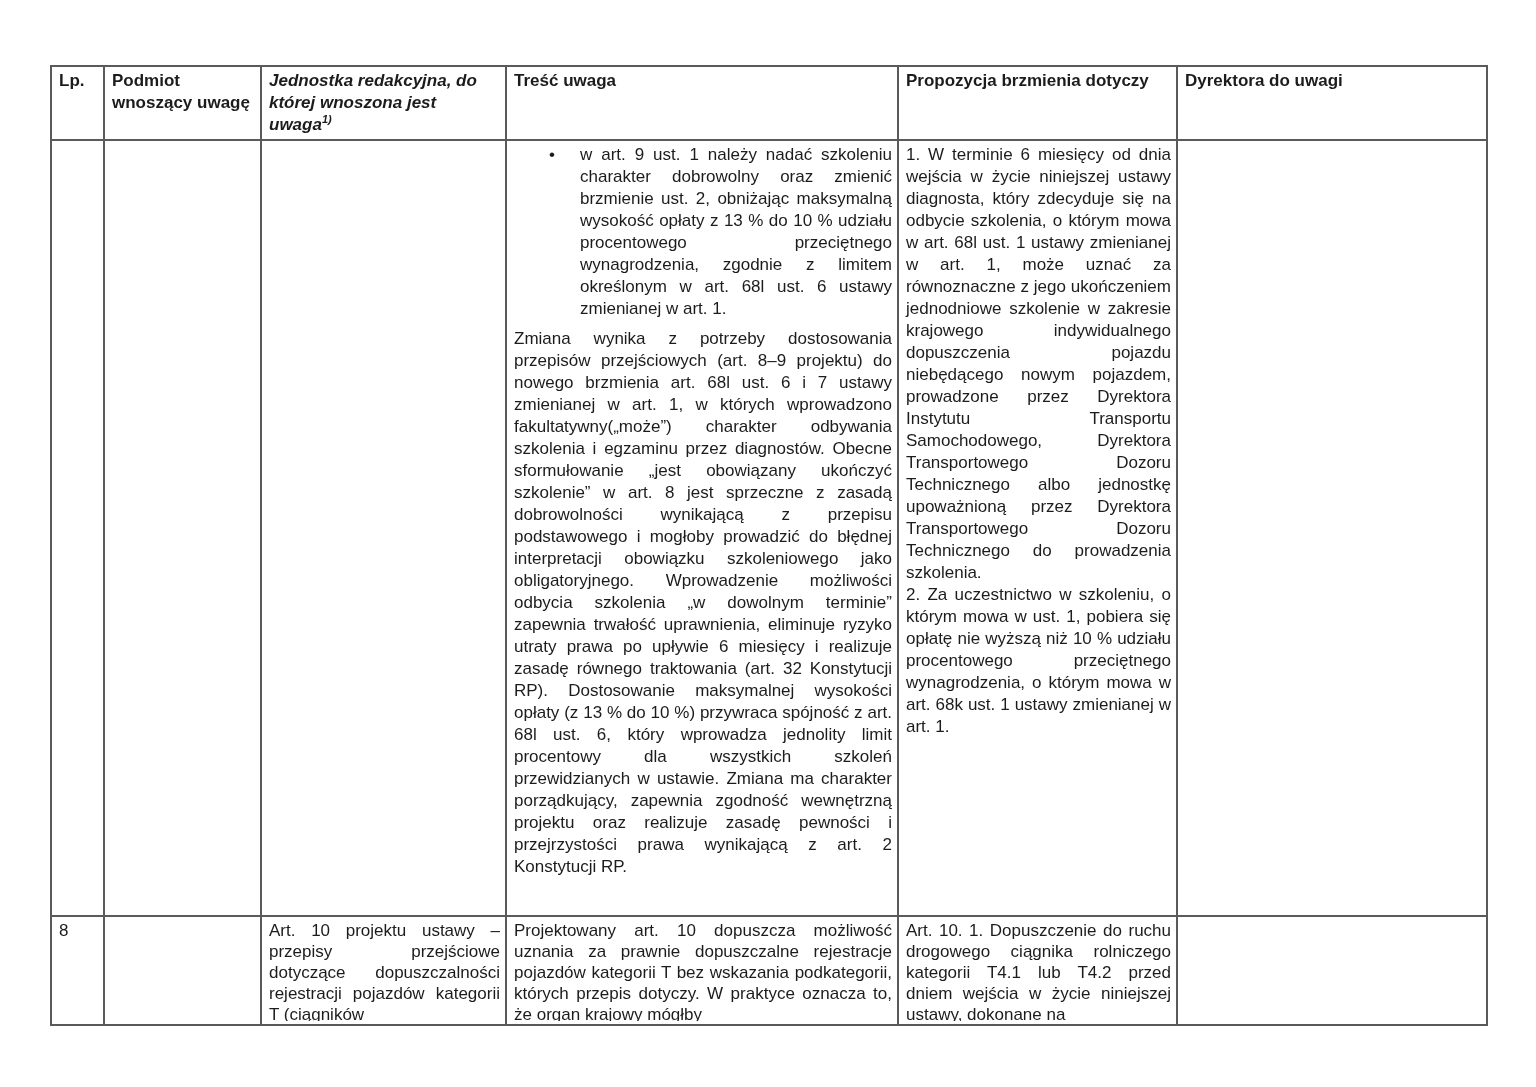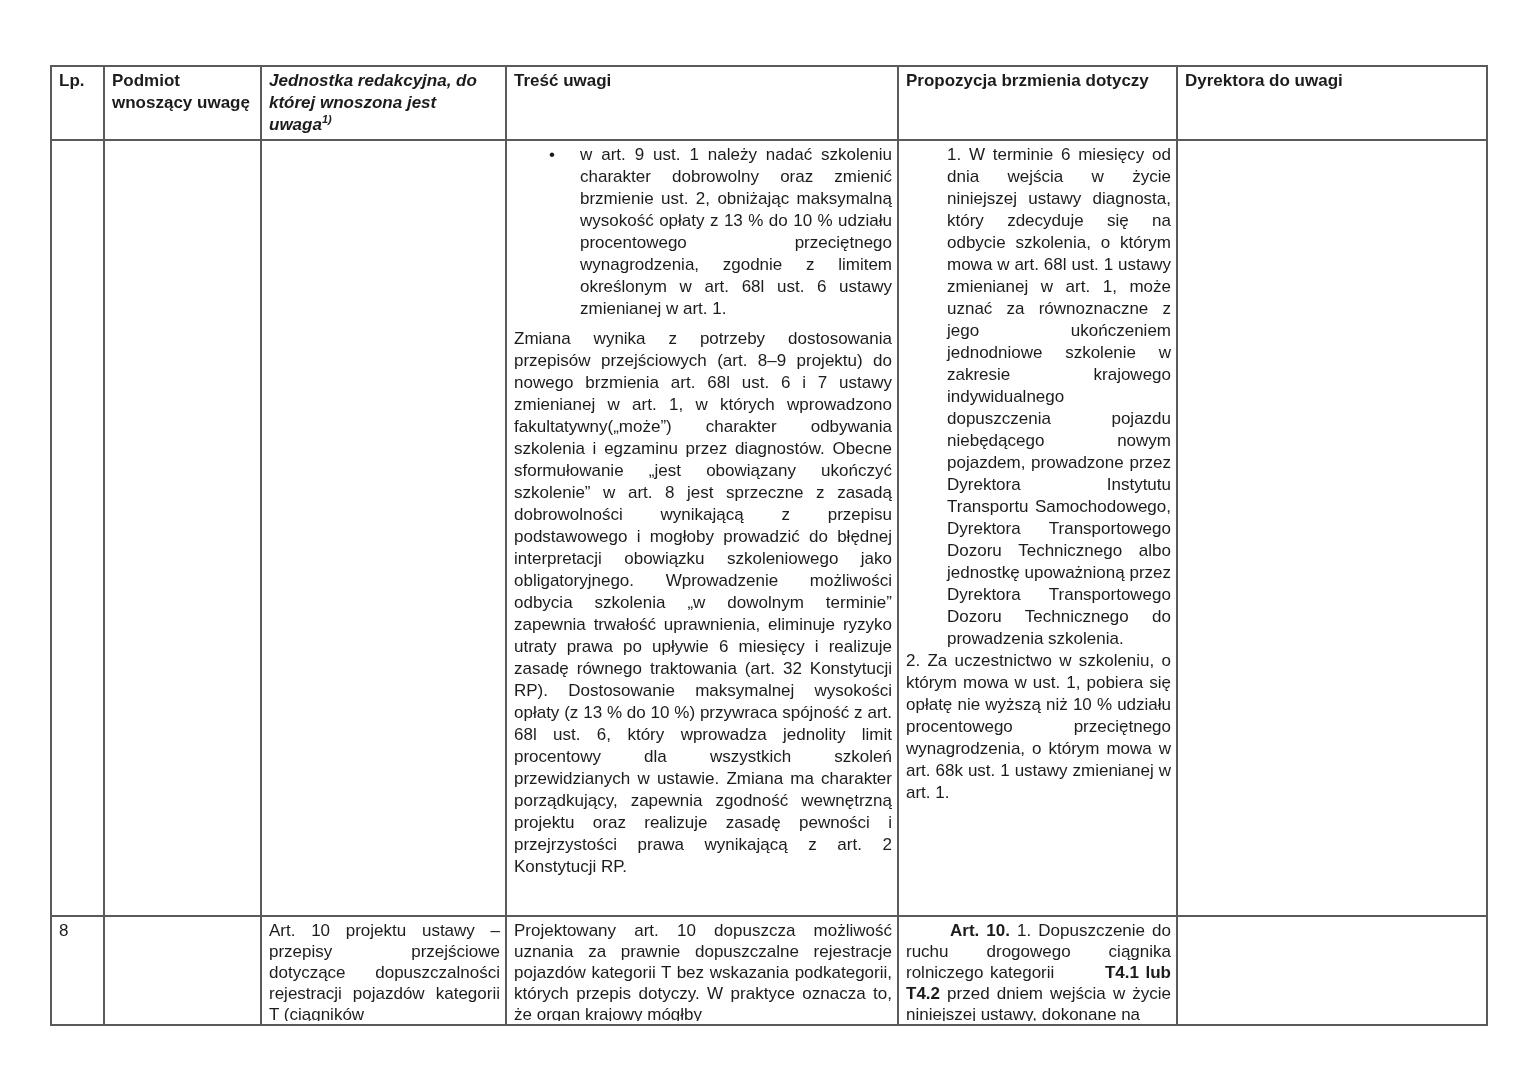--- a/index.html
+++ b/index.html
@@ -63,31 +63,31 @@
   }
   .bullet-marker {
     position: absolute;
     left: -31px;
     top: 0;
   }
   .para-after {
     margin-top: 8px;
     text-align: justify;
   }
-  .prop-p1 { text-align: justify; margin-left: 41px; }
+  .prop-p1 { text-align: justify; }
   .prop-p2 { text-align: justify; }
 
   
   .cell-clip {
     height: 101px;
     overflow: hidden;
     line-height: 21px;
     text-align: justify;
   }
-  .bold { font-weight: bold; margin-left: 44px; }
+  .bold { font-weight: normal; }
 </style>
 </head>
 <body>
 
 <div class="page">
   <table class="comments">
     <colgroup>
       <col class="c-lp">
       <col class="c-podmiot">
       <col class="c-jednostka">
@@ -100,21 +100,21 @@
         <th>
           <span>Lp.</span>
         </th>
         <th>
           <span>Podmiot wnoszący uwagę</span>
         </th>
         <th class="justify">
           <span>Jednostka redakcyjna, do której wnoszona jest uwaga</span><sup class="fn">1)</sup>
         </th>
         <th>
-          <span>Treść uwagi</span>
+          <span>Treść uwaga</span>
         </th>
         <th>
           <span>Propozycja brzmienia dotyczy</span>
         </th>
         <th>
           <span>Dyrektora do uwagi</span>
         </th>
       </tr>
     </thead>
     <tbody>

